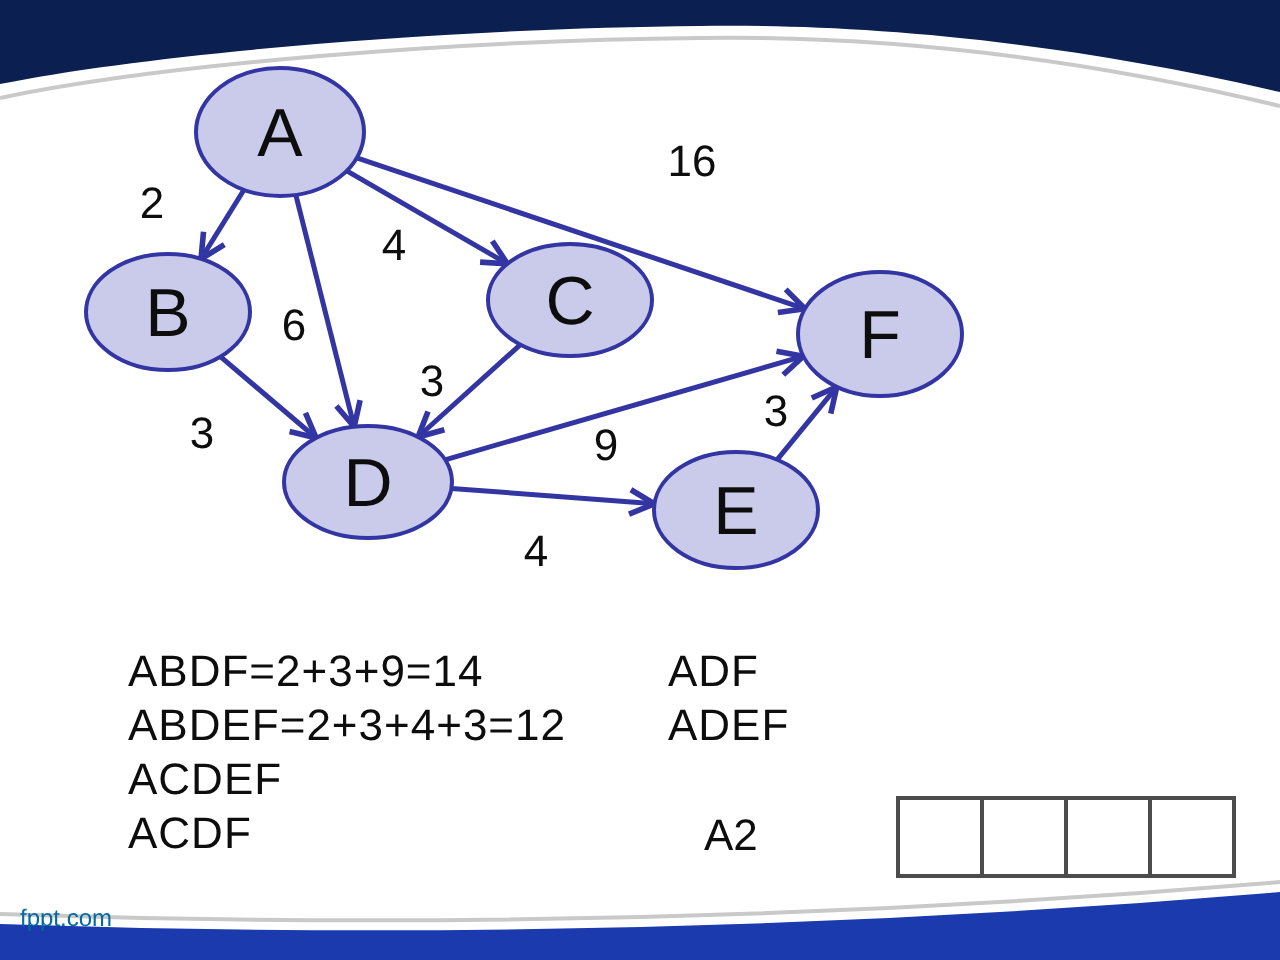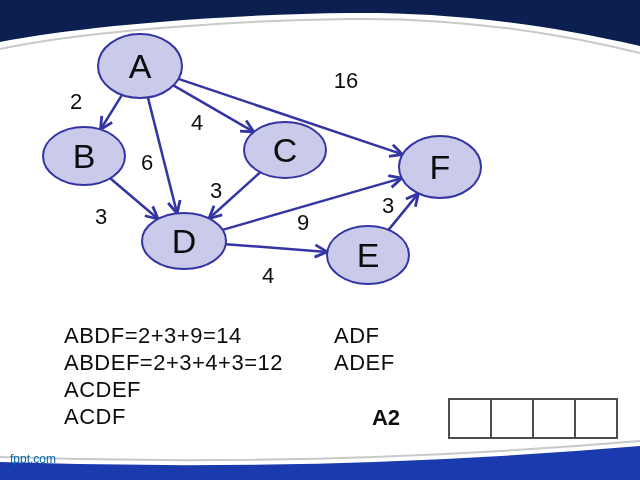--- a/index.html
+++ b/index.html
@@ -10,22 +10,22 @@
   }
   .bg-svg{position:absolute;left:0;top:0;width:640px;height:480px;display:block;}
   .graph-svg{position:absolute;left:0;top:0;width:640px;height:310px;display:block;}
   .path-list{
     position:absolute;top:306px;margin:16px;padding:0;list-style:none;
     font-size:22px;line-height:27px;color:#0d0d0d;letter-spacing:0.5px;
   }
   .path-list.left{left:48px;}
   .path-list.right{left:318px;}
   .answer-label{
-    position:absolute;left:352px;top:405px;width:68px;text-align:center;
-    font-size:22px;font-weight:bold;color:#0d0d0d;
+    position:absolute;left:352px;top:405px;width:68px;text-align:left;
+    font-size:22px;font-weight:normal;color:#0d0d0d;
   }
   .answer-table{
     position:absolute;left:448px;top:398px;border-collapse:collapse;
   }
   .answer-table td{
     width:40px;height:37px;border:2px solid #4c4c4c;background:transparent;padding:0;
   }
   .watermark{
     position:absolute;left:10px;top:452px;font-size:12px;color:#0369a1;
   }

